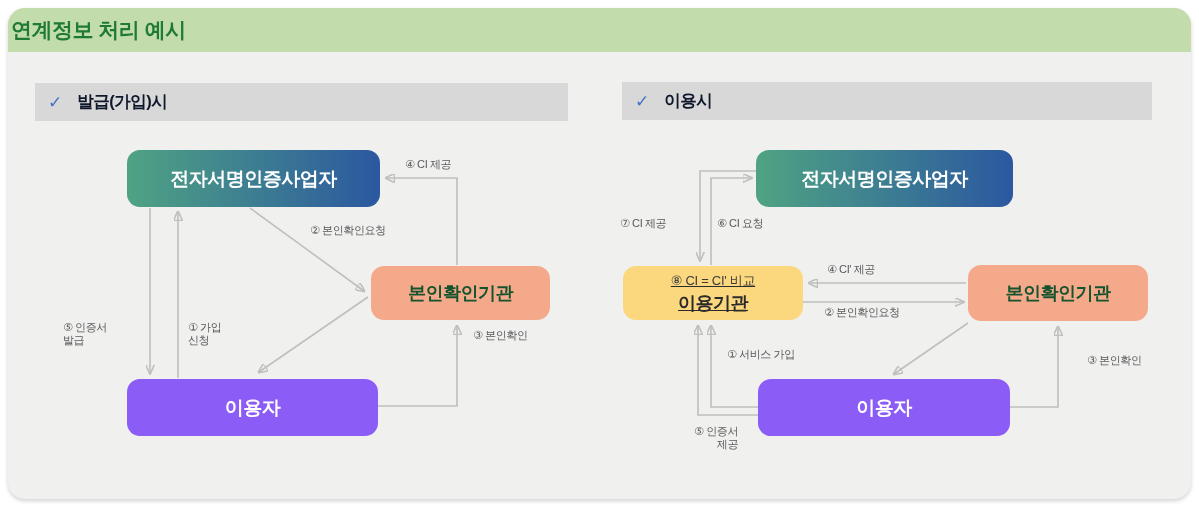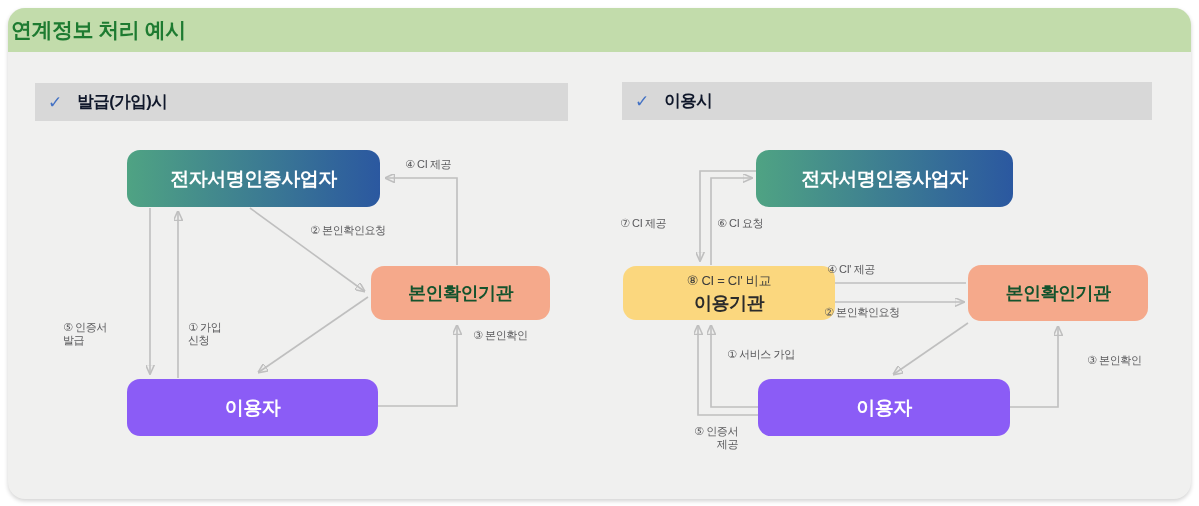--- a/index.html
+++ b/index.html
@@ -80,21 +80,21 @@
 
   <div class="alabel" style="left:63px;top:321px;">⑤ 인증서
 발급</div>
   <div class="alabel" style="left:188px;top:321px;">① 가입
 신청</div>
   <div class="alabel" style="left:310px;top:224px;">② 본인확인요청</div>
   <div class="alabel" style="left:473px;top:329px;">③ 본인확인</div>
   <div class="alabel" style="left:405px;top:158px;">④ CI 제공</div>
 
   <div class="node grad" style="left:756px;top:150px;width:257px;height:57px;">전자서명인증사업자</div>
-  <div class="node spbox" style="left:623px;top:266px;width:212px;height:54px;">
+  <div class="node spbox" style="left:623px;top:266px;width:180px;height:54px;text-decoration:underline;">
     <span class="sp-note">⑧ CI = CI' 비교</span>
     <span class="sp-name">이용기관</span>
   </div>
   <div class="node idpbox" style="left:968px;top:265px;width:180px;height:56px;">본인확인기관</div>
   <div class="node userbox" style="left:758px;top:379px;width:252px;height:57px;">이용자</div>
 
   <div class="alabel" style="left:620px;top:217px;">⑦ CI 제공</div>
   <div class="alabel" style="left:717px;top:217px;text-align:right;">⑥ CI 요청</div>
   <div class="alabel" style="left:827px;top:263px;">④ CI' 제공</div>
   <div class="alabel" style="left:824px;top:306px;">② 본인확인요청</div>

